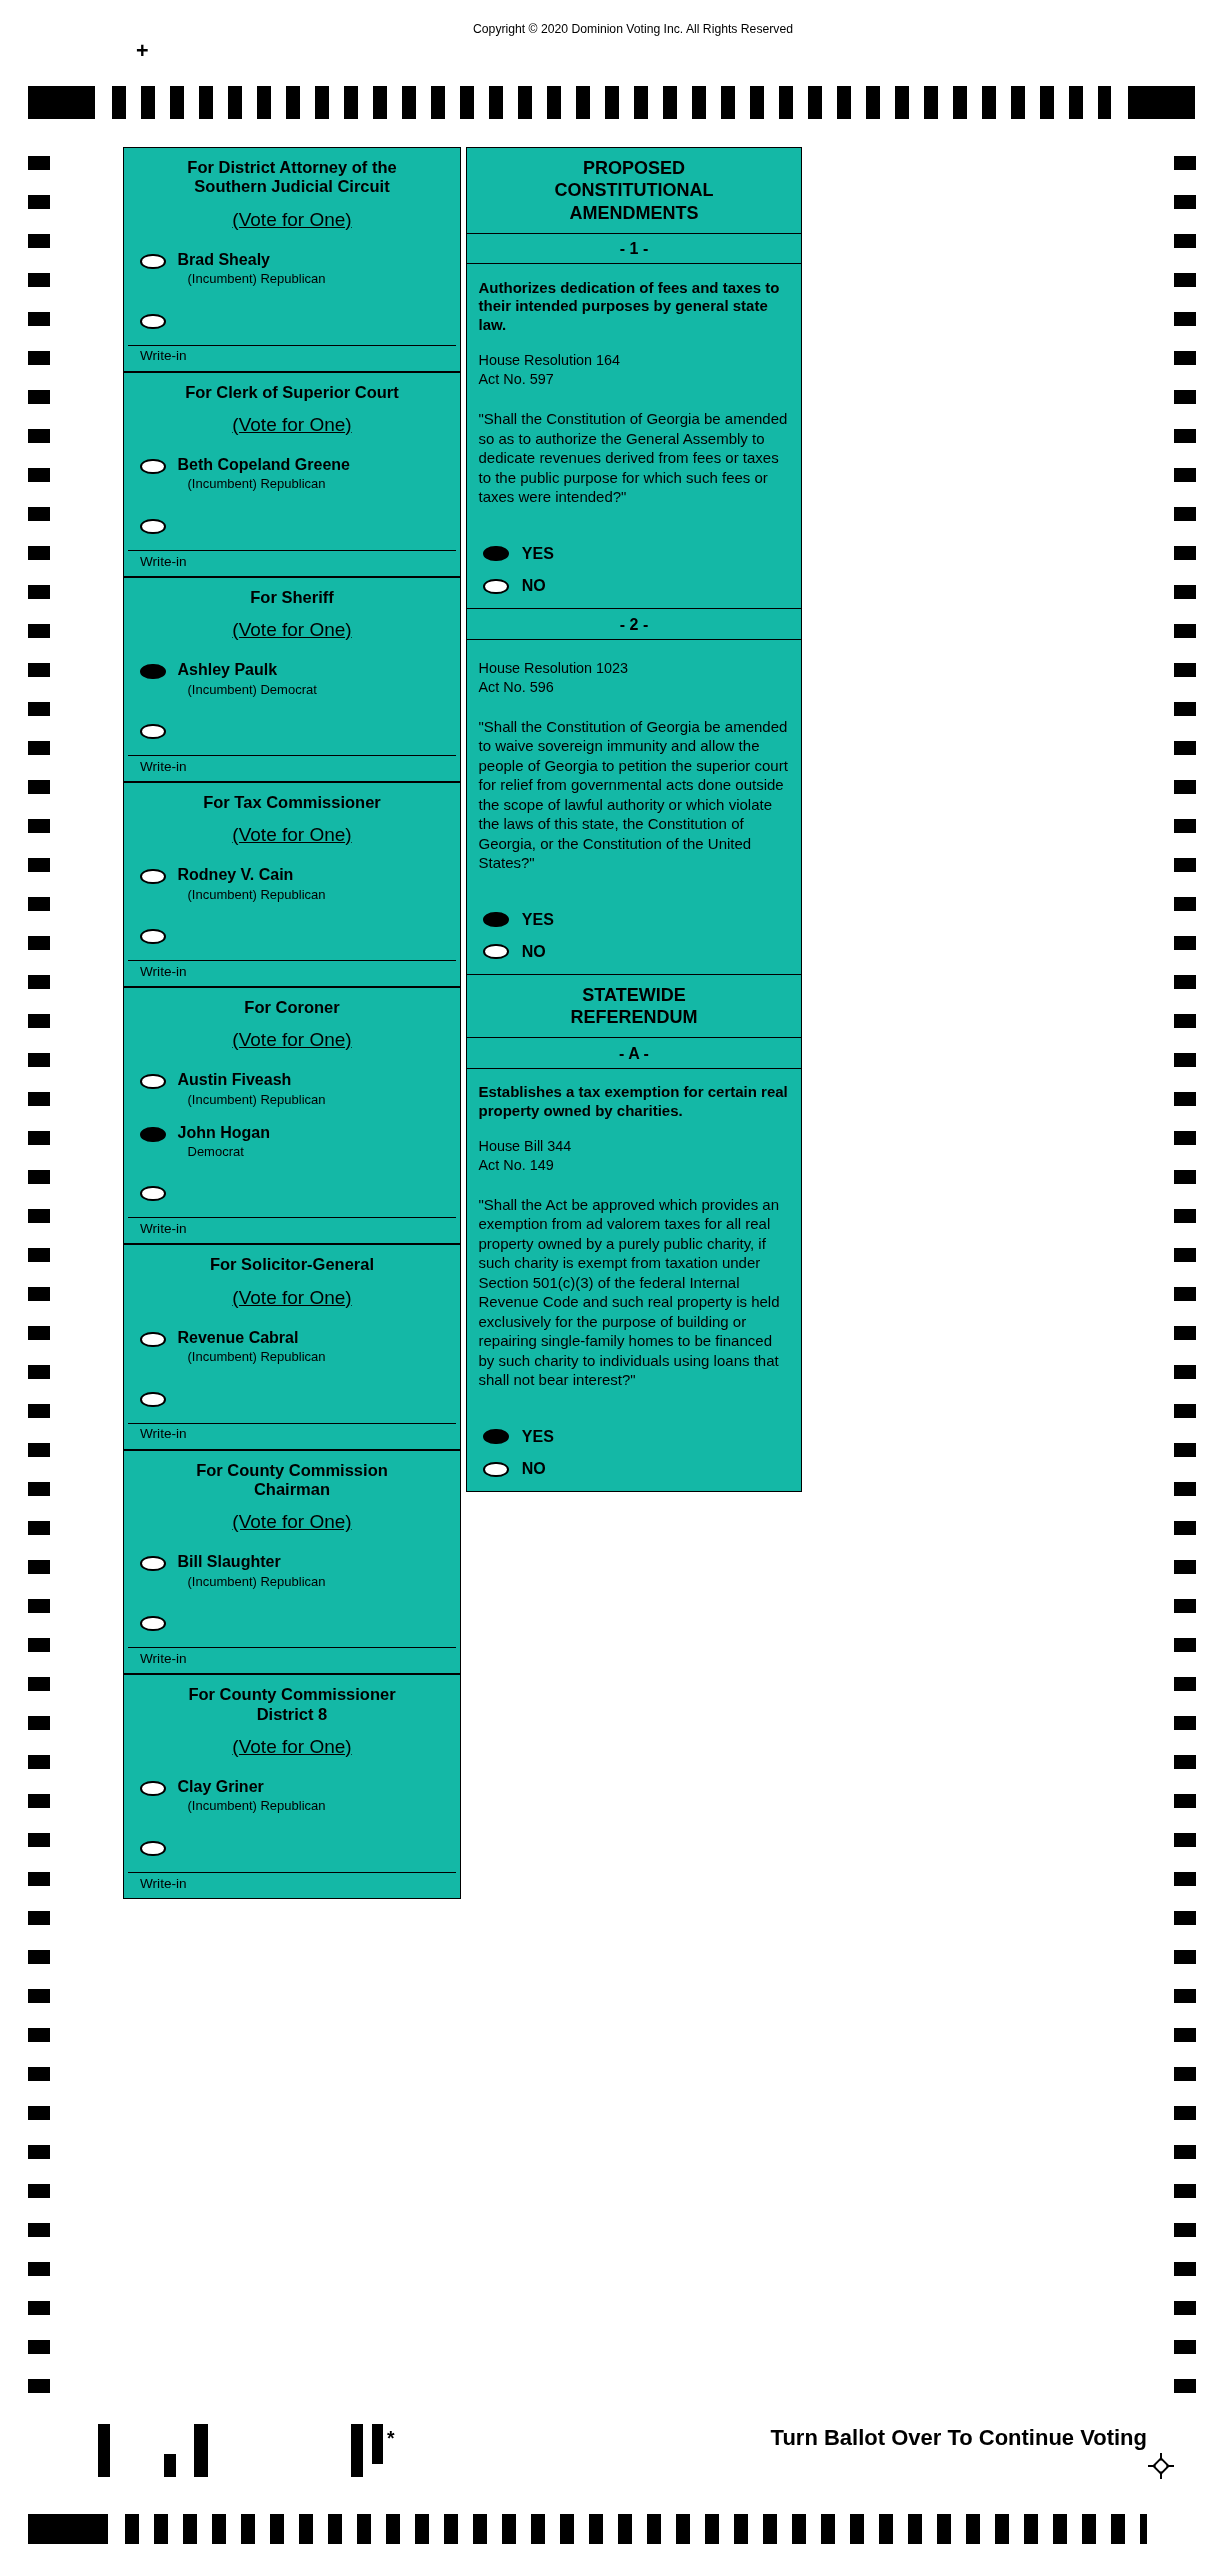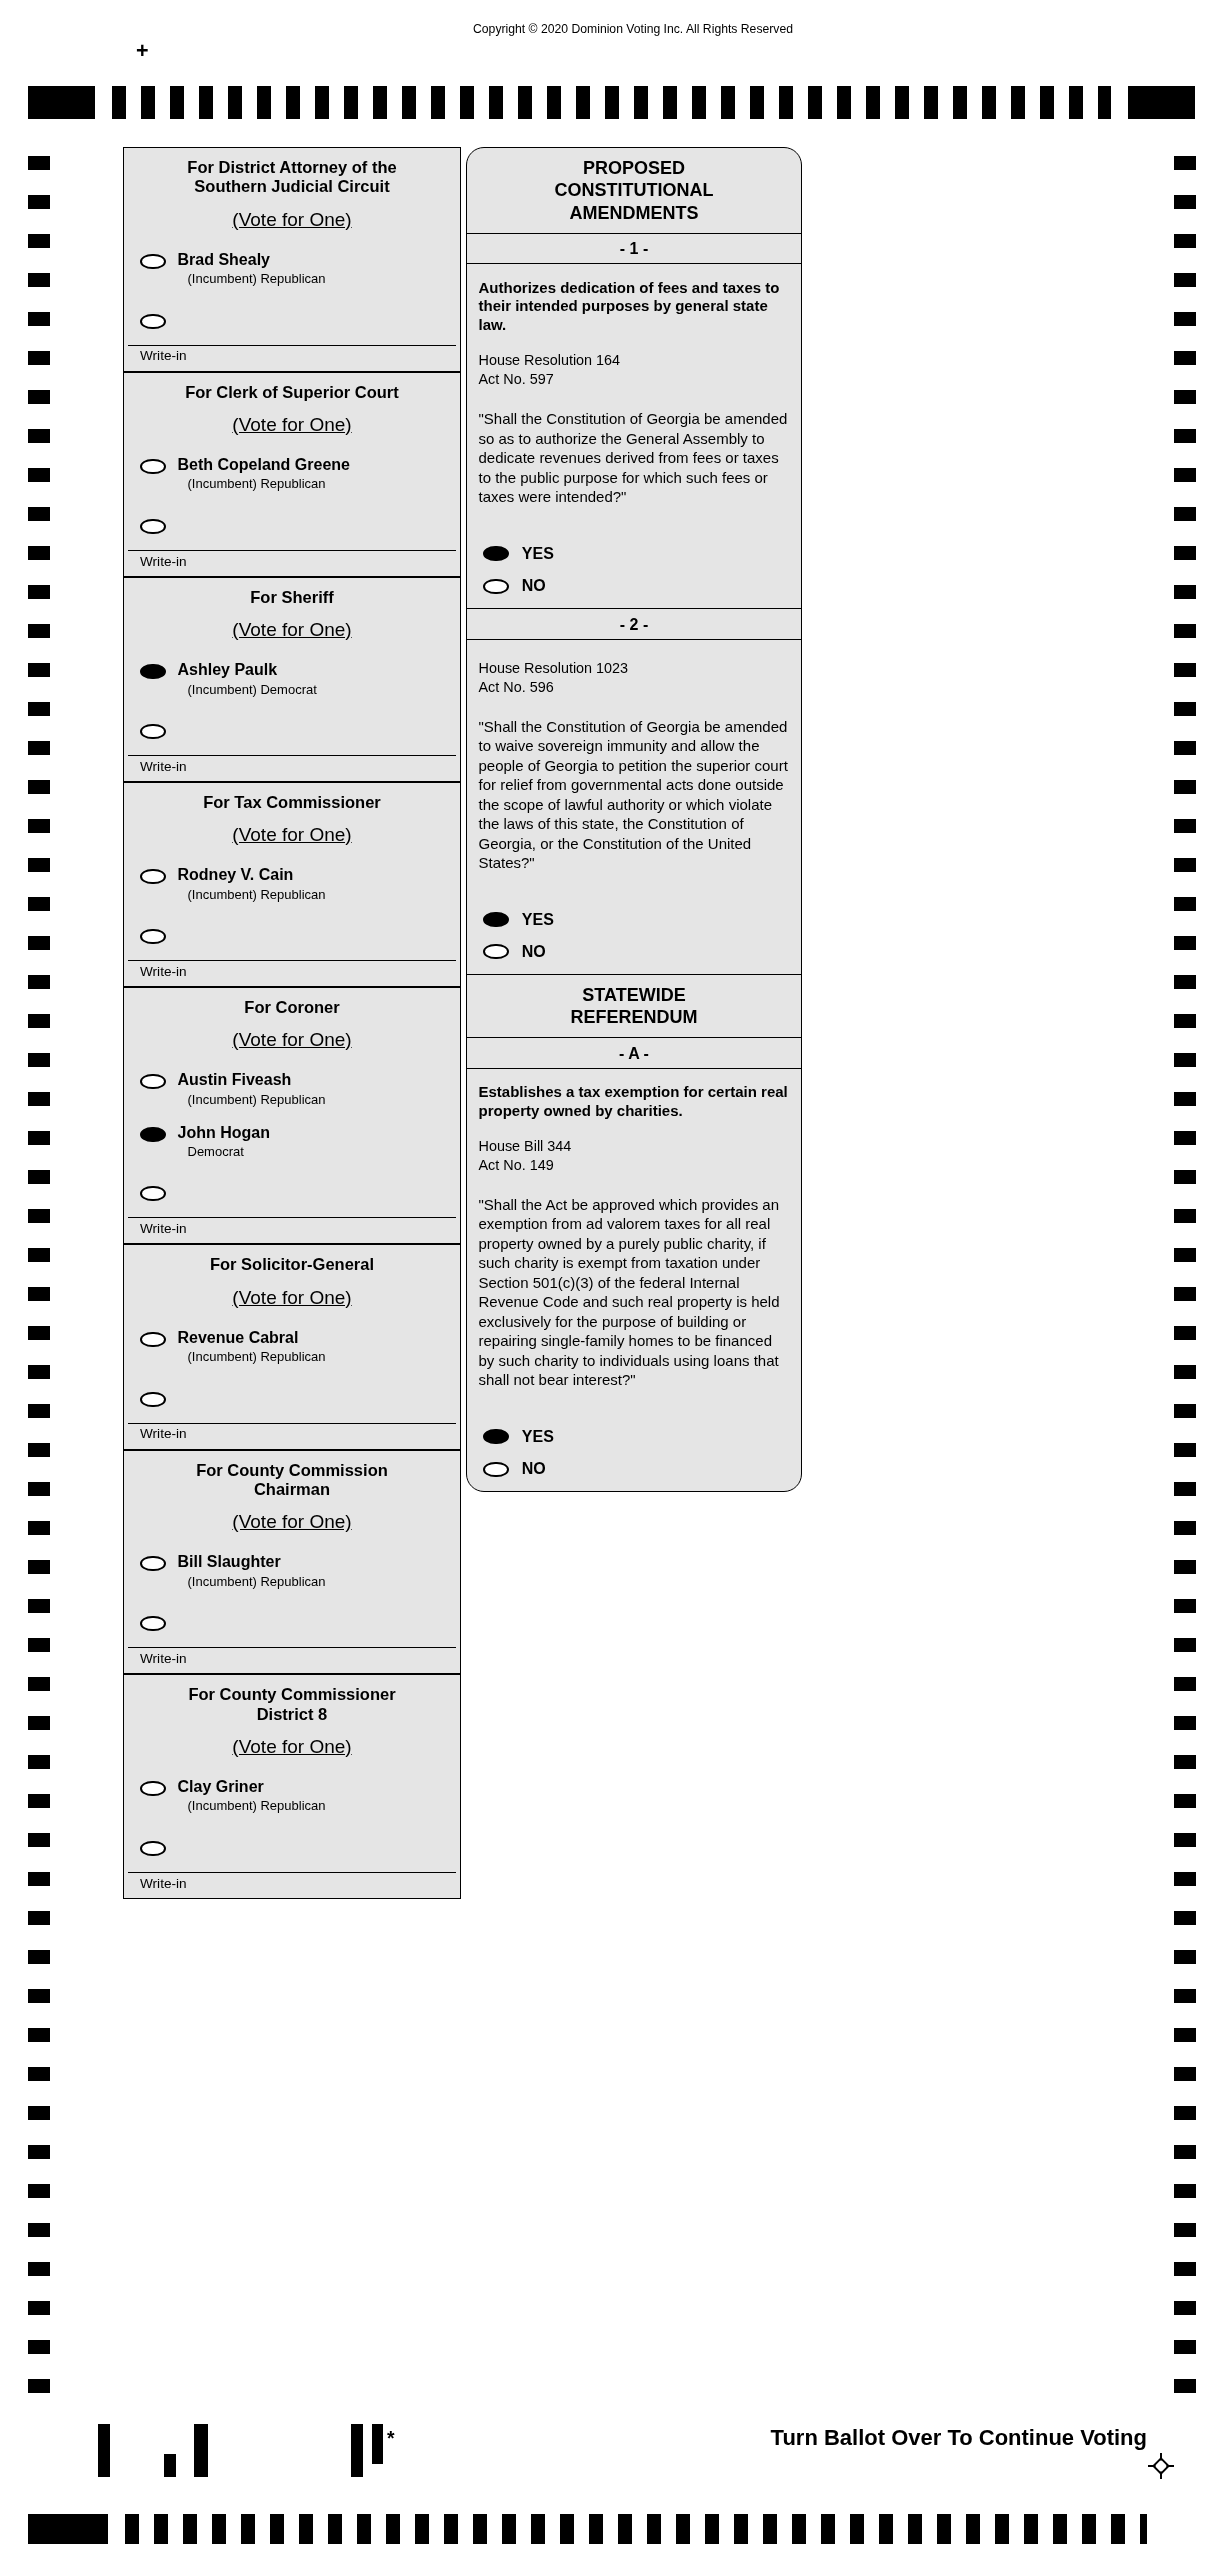--- a/index.html
+++ b/index.html
@@ -17,23 +17,23 @@
   .timing-top .end-block { width:67px; height:100%; background:#000; }
   .timing-top .bars { flex:1; margin:0 17px; background:repeating-linear-gradient(to right,#000 0 14.4px,transparent 14.4px 29px); }
   .timing-side { position:absolute; width:21.5px; background:repeating-linear-gradient(to bottom,#000 0 14.4px,transparent 14.4px 39px); }
   #timing-left  { left:28px;   top:156px; height:2246px; }
   #timing-right { left:1174px; top:156px; height:2246px; }
   .timing-bottom { position:absolute; left:28px; top:2514px; width:1119px; height:30px; display:flex; }
   .timing-bottom .end-block { width:80px; background:#000; }
   .timing-bottom .bars { flex:1; margin-left:17px; background:repeating-linear-gradient(to right,#000 0 14.4px,transparent 14.4px 29px); }
 
   
-  .col { position:absolute; top:147px; background:#e5e5e5; border:1.4px solid #000; }
+  .col { position:absolute; top:147px; background:#14b8a6; border:1.4px solid #000; }
   #contest-col { left:123px; width:338px; }
-  #measure-col { left:466px; width:336px;border-radius:18px; }
+  #measure-col { left:466px; width:336px; }
 
   
   .contest { border-bottom:2.2px solid #000; padding-bottom:5.7px; }
   .contest:last-child { border-bottom:0; }
   .contest-header { text-align:center; padding:10px 7.2px 2.9px; }
   .contest-title { font-size:16.5px; font-weight:bold; line-height:1.18; max-width:244px; margin:0 auto; }
   .vote-instruction { font-size:19px; margin-top:12px;text-decoration:underline; }
   .cand { display:flex; align-items:flex-start; margin:17px 0 0 16px; }
   .oval { flex:none; width:26px; height:15px; border:2.2px solid #000; border-radius:13px/8px; background:#fff; display:inline-block; }
   .oval.filled { background:#000; }

